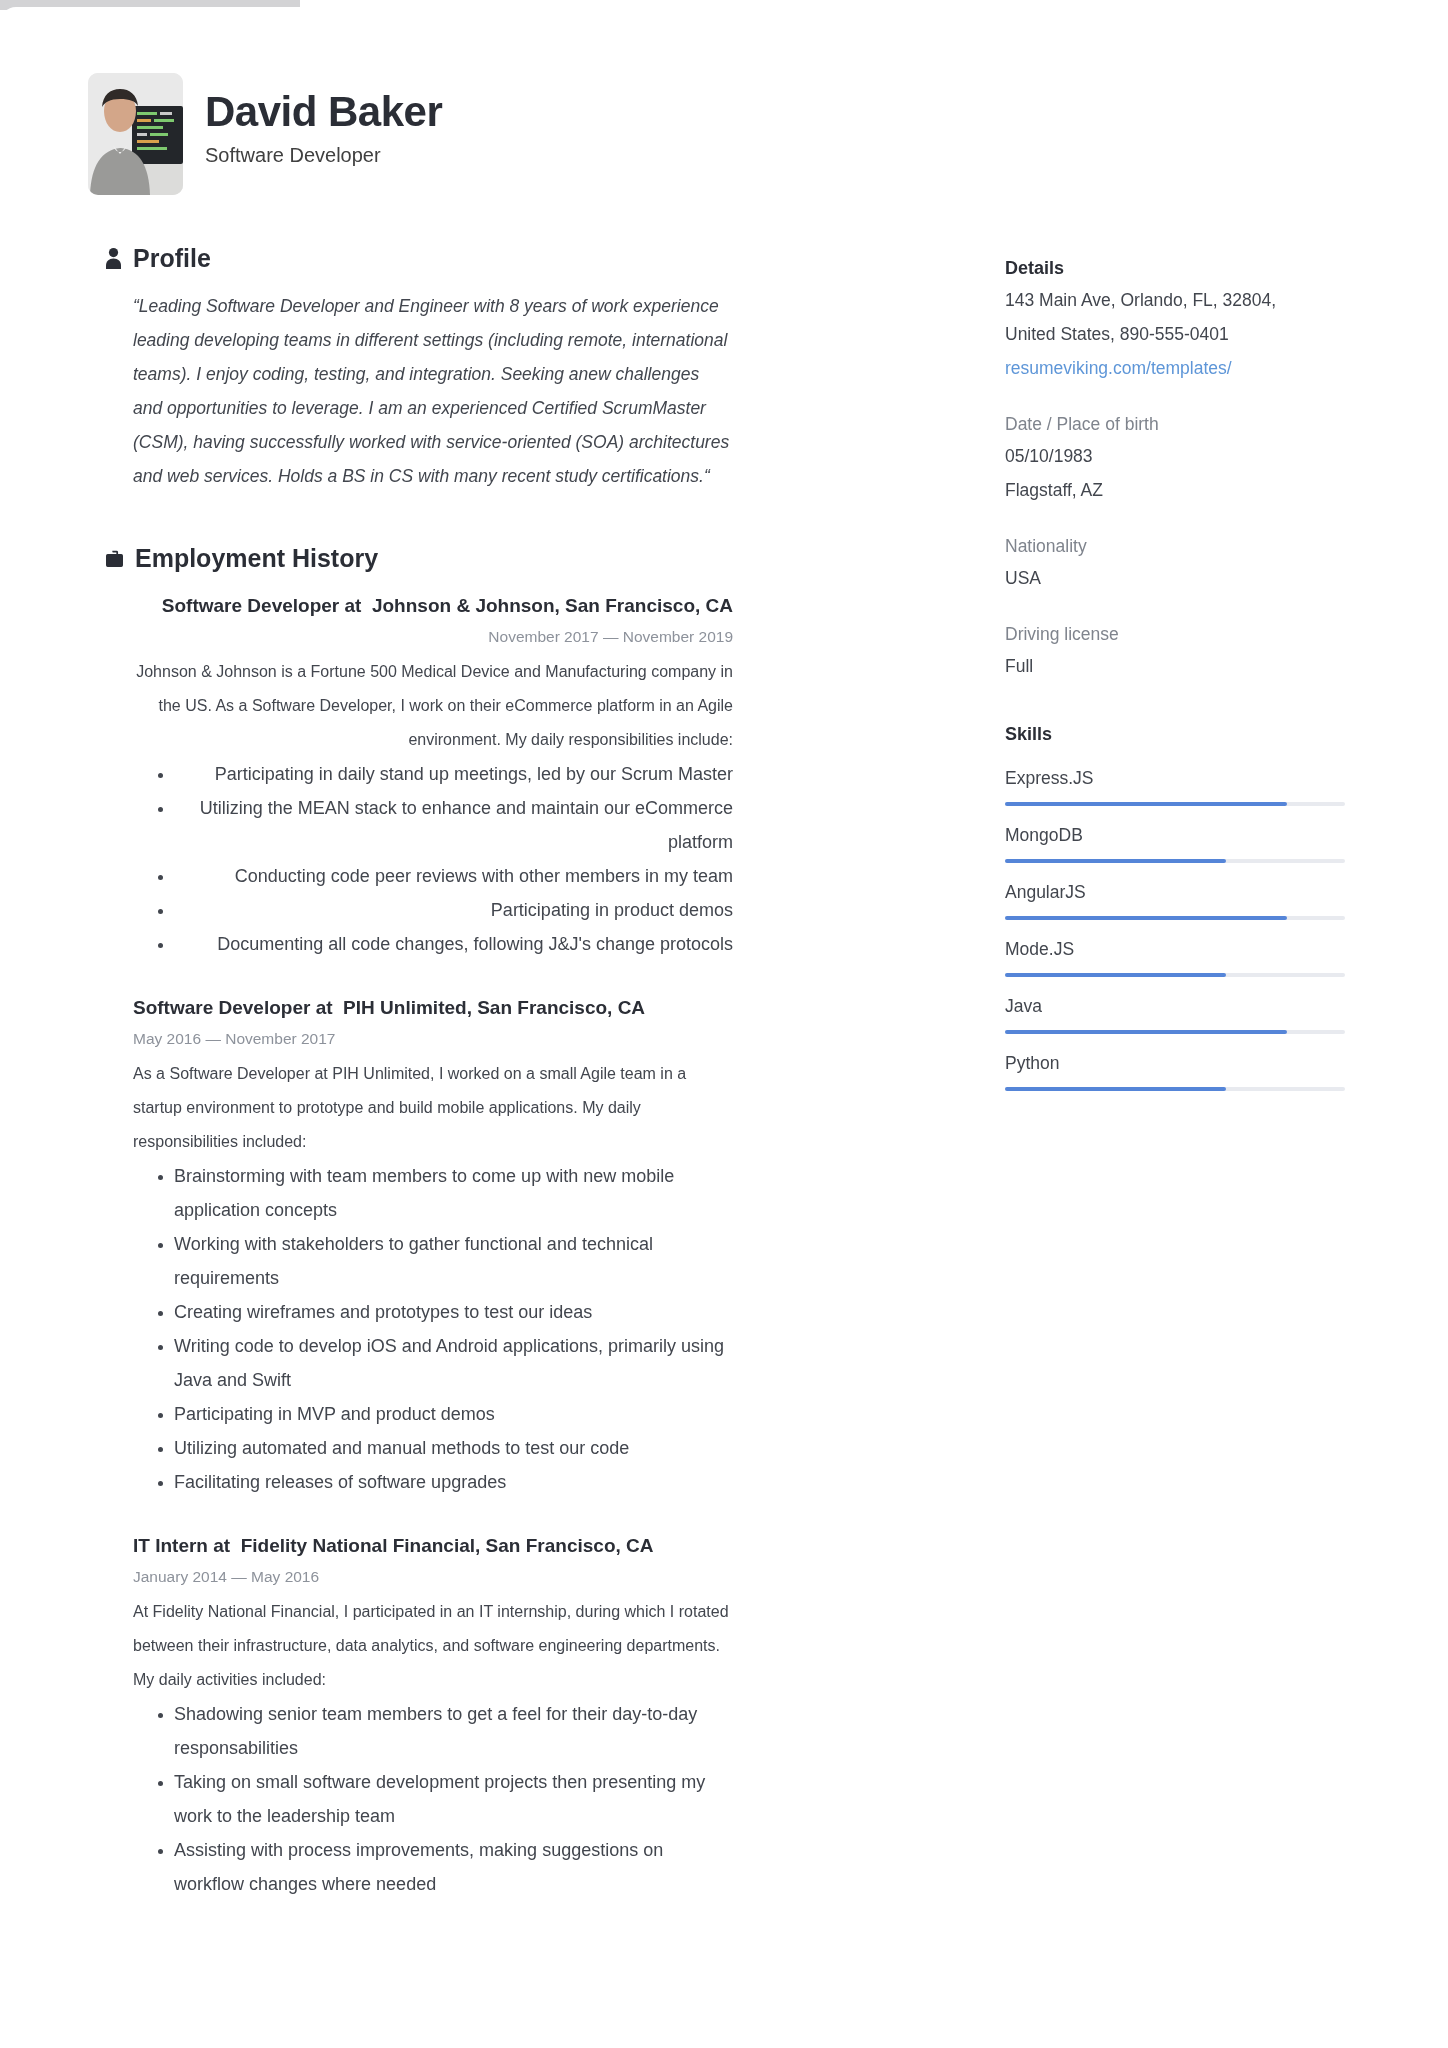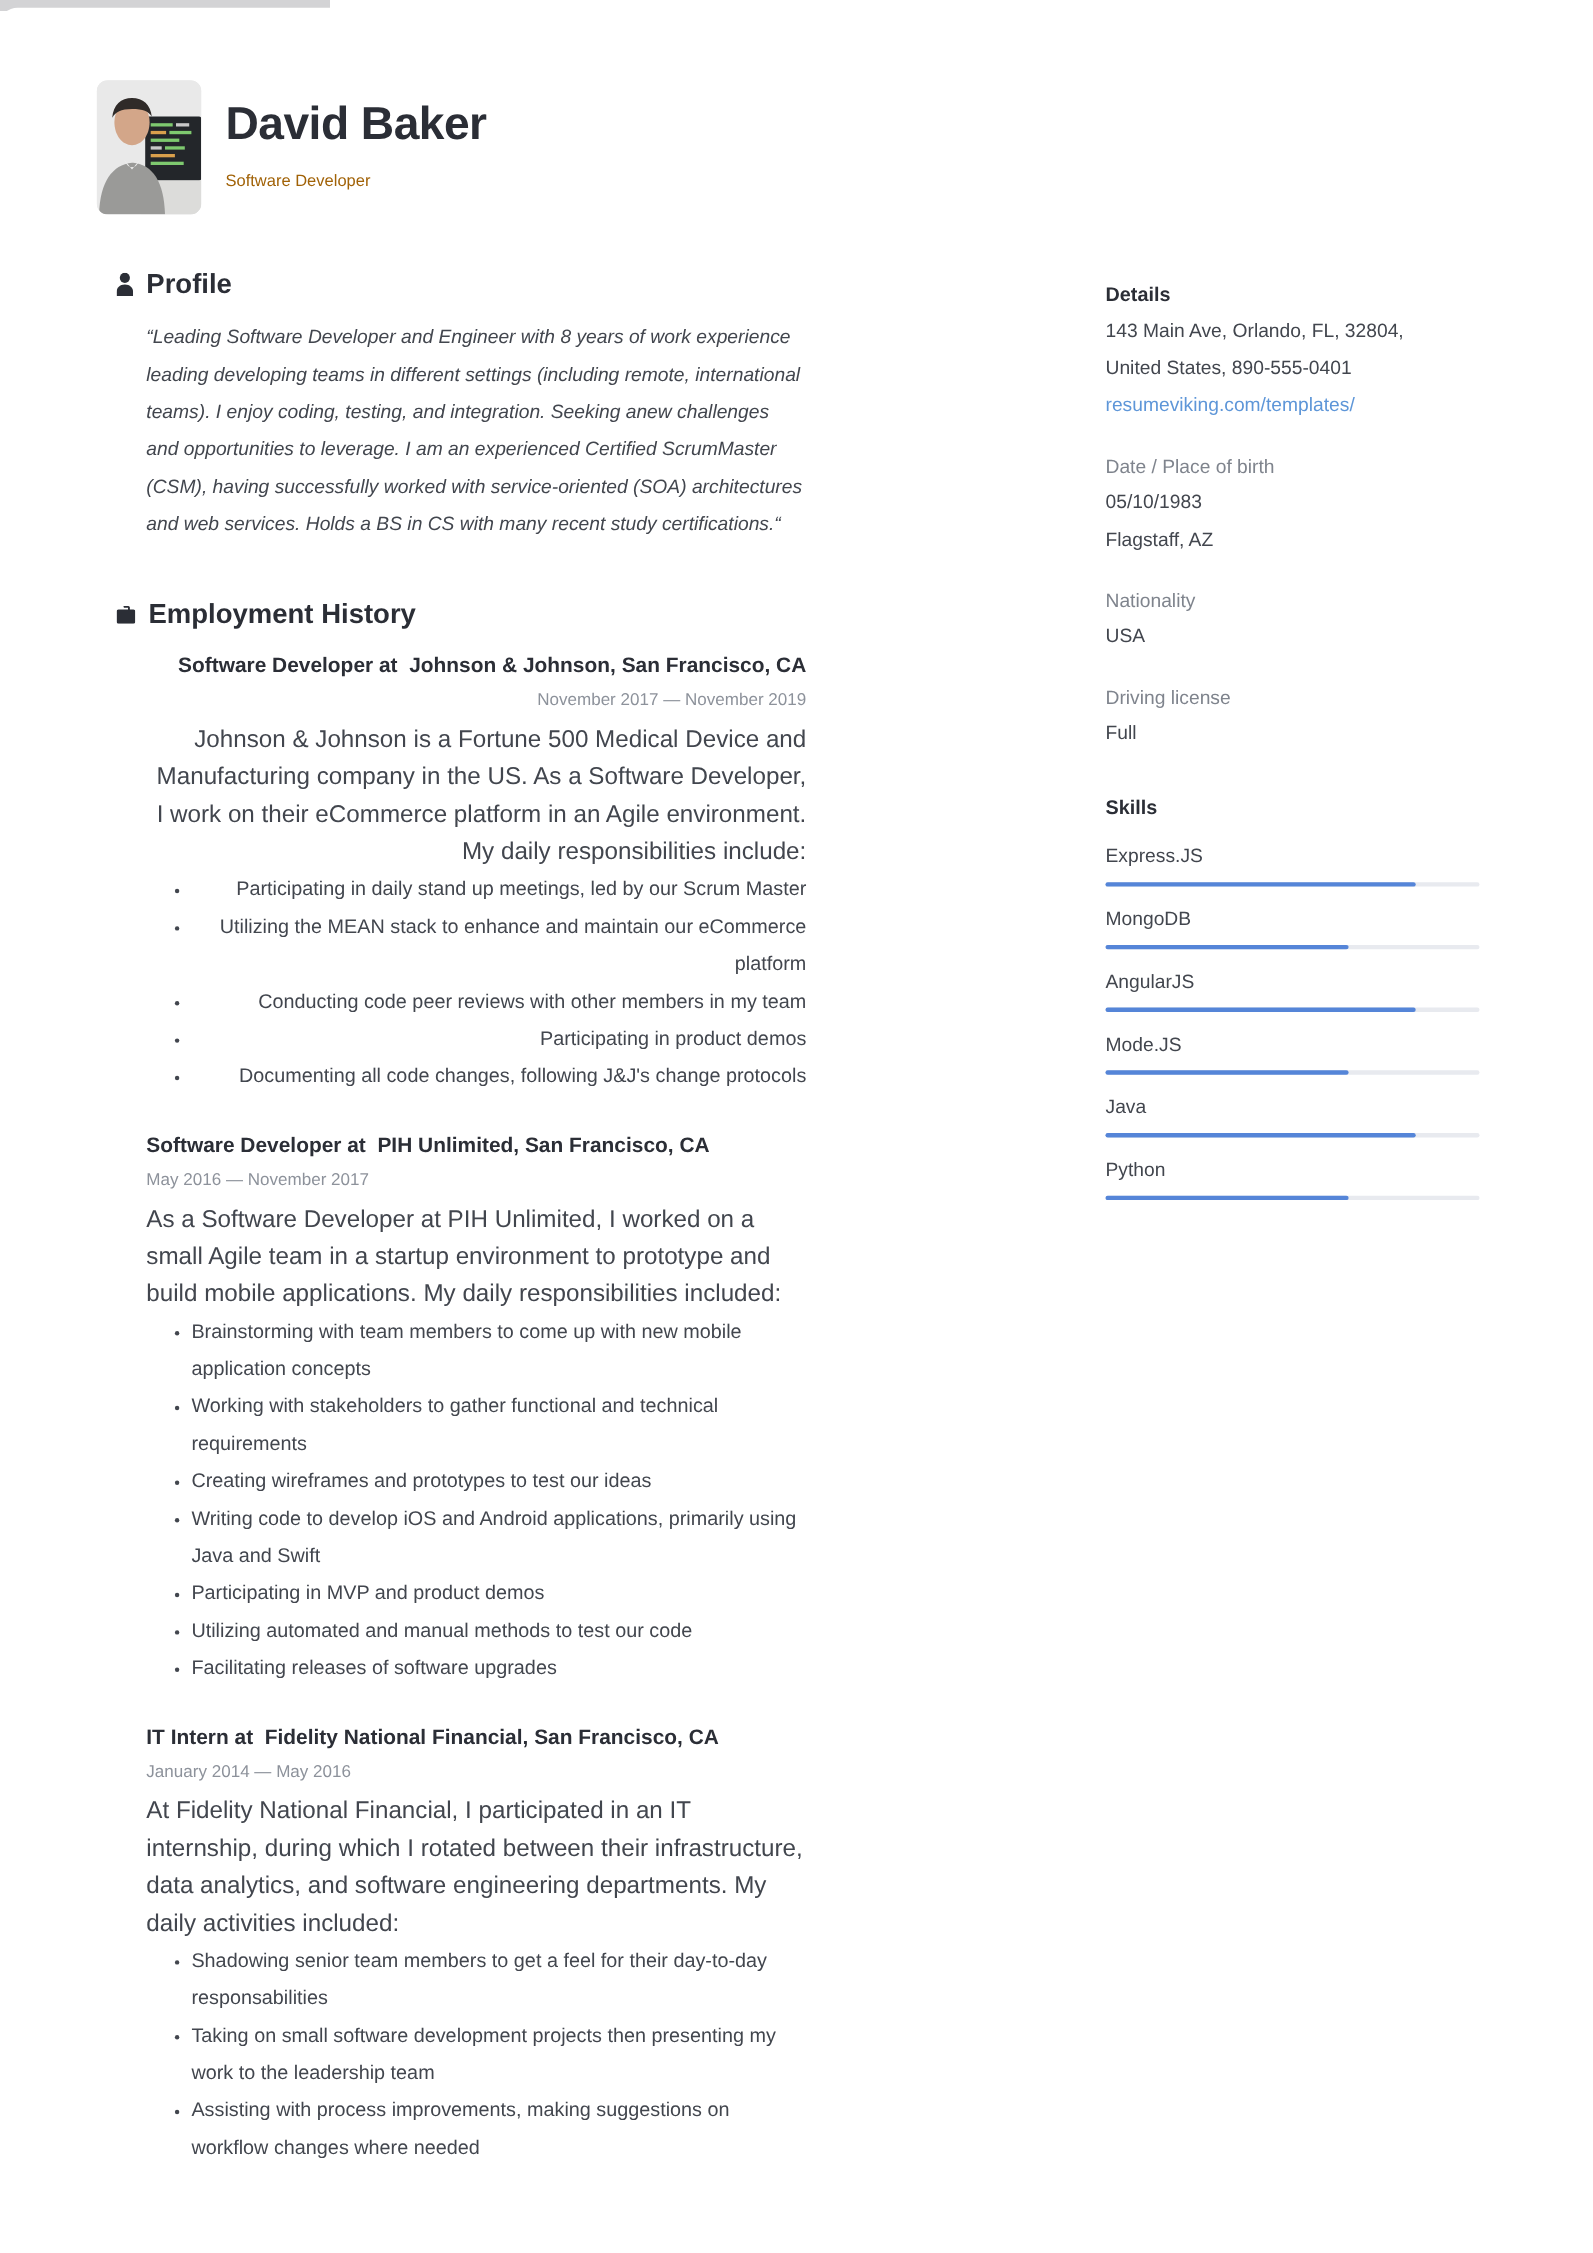--- a/index.html
+++ b/index.html
@@ -8,39 +8,39 @@
     font-family:"Liberation Sans", sans-serif;color:#42464e;
   }
   .scan-edge{position:absolute;top:0;left:0;width:300px;height:10px;background:#d3d3d5;}
   .content{position:absolute;top:7px;left:0;right:0;bottom:0;background:#ffffff;border-top-left-radius:16px;}
 
   
   .header{display:flex;margin:66px 0 0 88px;}
   .photo{width:95px;height:122px;border-radius:10px;overflow:hidden;flex:0 0 auto;background:#e9e9e9;}
   .id-block{margin-left:22px;padding-top:16px;}
   .person-name{margin:0;font-size:42px;line-height:46px;font-weight:bold;color:#2b2e36;letter-spacing:-0.5px;}
-  .person-title{margin-top:21px;font-size:15px;color:#a16207;}
+  .person-title{margin-top:9px;font-size:20px;color:#404040;}
 
   
   .columns{display:flex;align-items:flex-start;padding-left:133px;padding-right:103px;margin-top:48px;}
   .main{width:600px;}
   .sidebar{margin-left:auto;width:340px;padding-top:10px;}
 
   
   .section{margin-bottom:50px;}
   .section-title{position:relative;display:flex;align-items:center;gap:12px;margin:0 0 16px -27px;
     font-size:25px;line-height:30px;font-weight:bold;color:#2b2e36;}
   .section-icon{display:inline-flex;flex:0 0 auto;}
   .profile-text{margin:0;font-style:italic;font-size:17.5px;line-height:34px;color:#42464e;}
 
   .job{margin-top:34px;}
   .job:first-child{margin-top:20px;text-align:right;}
   .job-heading{margin:0;font-size:19px;line-height:26px;font-weight:bold;color:#2b2e36;white-space:pre-wrap;}
   .job-dates{margin-top:8px;font-size:15.5px;line-height:20px;color:#8d929b;}
-  .job-intro{margin:8px 0 0 0;font-size:22px;line-height:34px;color:#42464e;}
+  .job-intro{margin:8px 0 0 0;font-size:16px;line-height:34px;color:#42464e;}
   .job-bullets{margin:0;padding-left:41px;font-size:18px;line-height:34px;color:#42464e;}
   .job-bullets li::marker{color:#42464e;font-size:15px;}
 
   
   .side-label-strong{font-size:18px;line-height:30px;font-weight:bold;color:#2b2e36;}
   .side-text{font-size:17.5px;line-height:34px;color:#42464e;}
   .side-link{font-size:17.5px;line-height:34px;color:#5e96d8;text-decoration:none;cursor:pointer;}
   .side-group{margin-top:24px;}
   .side-label{font-size:17.5px;line-height:30px;color:#7f848d;}
   .skills{margin-top:36px;}

